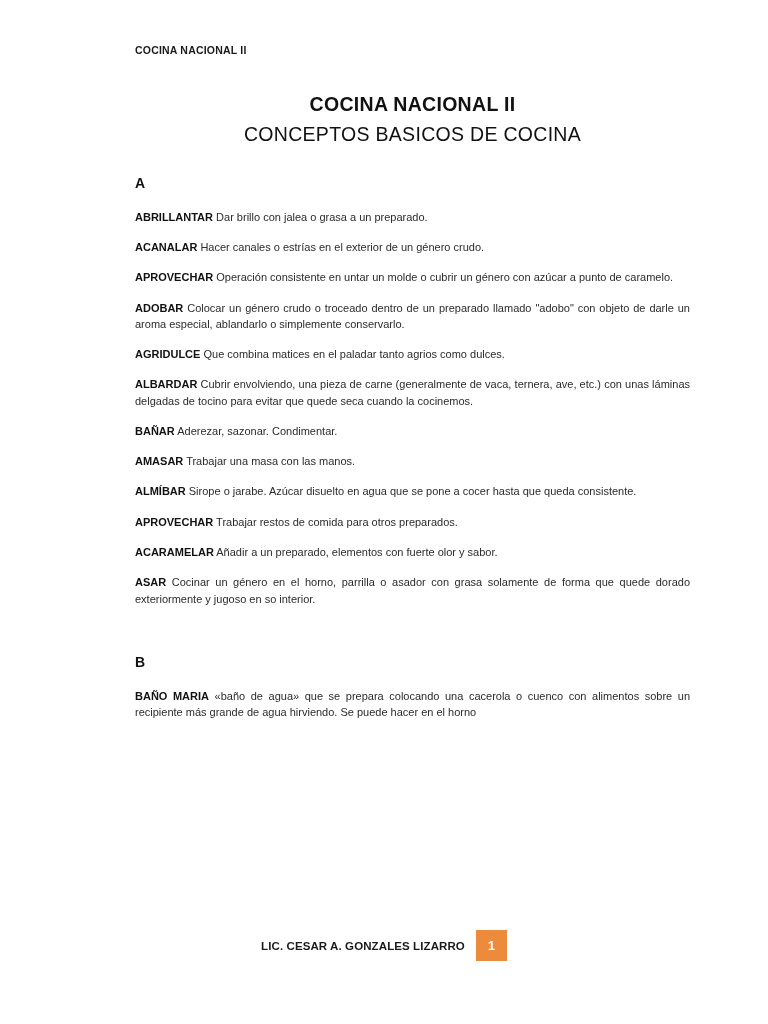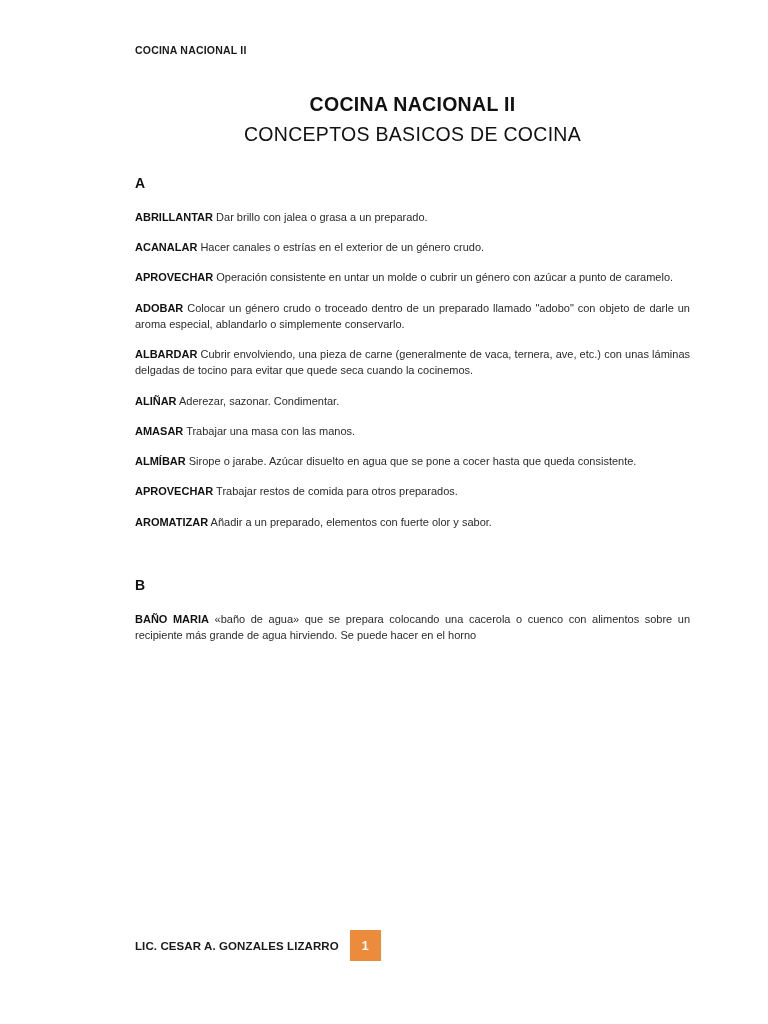--- a/index.html
+++ b/index.html
@@ -89,21 +89,21 @@
   .entry-def { color: #2b2b2b; }
 
   
   .footer {
     position: absolute;
     left: 107px;
     right: 107px;
     top: 930px;
     display: flex;
     align-items: center;
-    justify-content: flex-start;
+    justify-content: center;
   }
   .footer-author {
     font-size: 11.5px;
     font-weight: bold;
     letter-spacing: 0.1px;
     color: #1a1a1a;
     margin-right: 11px;
     white-space: nowrap;
   }
   .page-number-box {
@@ -144,42 +144,50 @@
       </li>
       <li class="entry">
         <span class="entry-term">APROVECHAR</span>
         <span class="entry-def">Operación consistente en untar un molde o cubrir un género con azúcar a punto de caramelo.</span>
       </li>
       <li class="entry">
         <span class="entry-term">ADOBAR</span>
         <span class="entry-def">Colocar un género crudo o troceado dentro de un preparado llamado "adobo" con objeto de darle un aroma especial, ablandarlo o simplemente conservarlo.</span>
       </li>
       <li class="entry">
+        <span class="entry-term">AGRIDULCE</span>
+        <span class="entry-def">Que combina matices en el paladar tanto agrios como dulces.</span>
+      </li>
+      <li class="entry">
         <span class="entry-term">ALBARDAR</span>
         <span class="entry-def">Cubrir envolviendo, una pieza de carne (generalmente de vaca, ternera, ave, etc.) con unas láminas delgadas de tocino para evitar que quede seca cuando la cocinemos.</span>
       </li>
       <li class="entry">
-        <span class="entry-term">ALIÑAR</span>
+        <span class="entry-term">BAÑAR</span>
         <span class="entry-def">Aderezar, sazonar. Condimentar.</span>
       </li>
       <li class="entry">
         <span class="entry-term">AMASAR</span>
         <span class="entry-def">Trabajar una masa con las manos.</span>
       </li>
       <li class="entry">
         <span class="entry-term">ALMÍBAR</span>
         <span class="entry-def">Sirope o jarabe. Azúcar disuelto en agua que se pone a cocer hasta que queda consistente.</span>
       </li>
       <li class="entry">
         <span class="entry-term">APROVECHAR</span>
         <span class="entry-def">Trabajar restos de comida para otros preparados.</span>
       </li>
       <li class="entry">
-        <span class="entry-term">AROMATIZAR</span>
+        <span class="entry-term">ACARAMELAR</span>
         <span class="entry-def">Añadir a un preparado, elementos con fuerte olor y sabor.</span>
+      </li>
+      <li class="entry">
+        <span class="entry-term">ASAR</span>
+        <span class="entry-def">Cocinar un género en el horno, parrilla o asador con grasa solamente de forma que quede dorado exteriormente y jugoso en so interior.</span>
       </li>
     </ul>
 
     <div class="section-letter section-b-letter">B</div>
 
     <ul class="entry-list">
       <li class="entry">
         <span class="entry-term">BAÑO MARIA</span>
         <span class="entry-def">«baño de agua» que se prepara colocando una cacerola o cuenco con alimentos sobre un recipiente más grande de agua hirviendo. Se puede hacer en el horno</span>
       </li>

